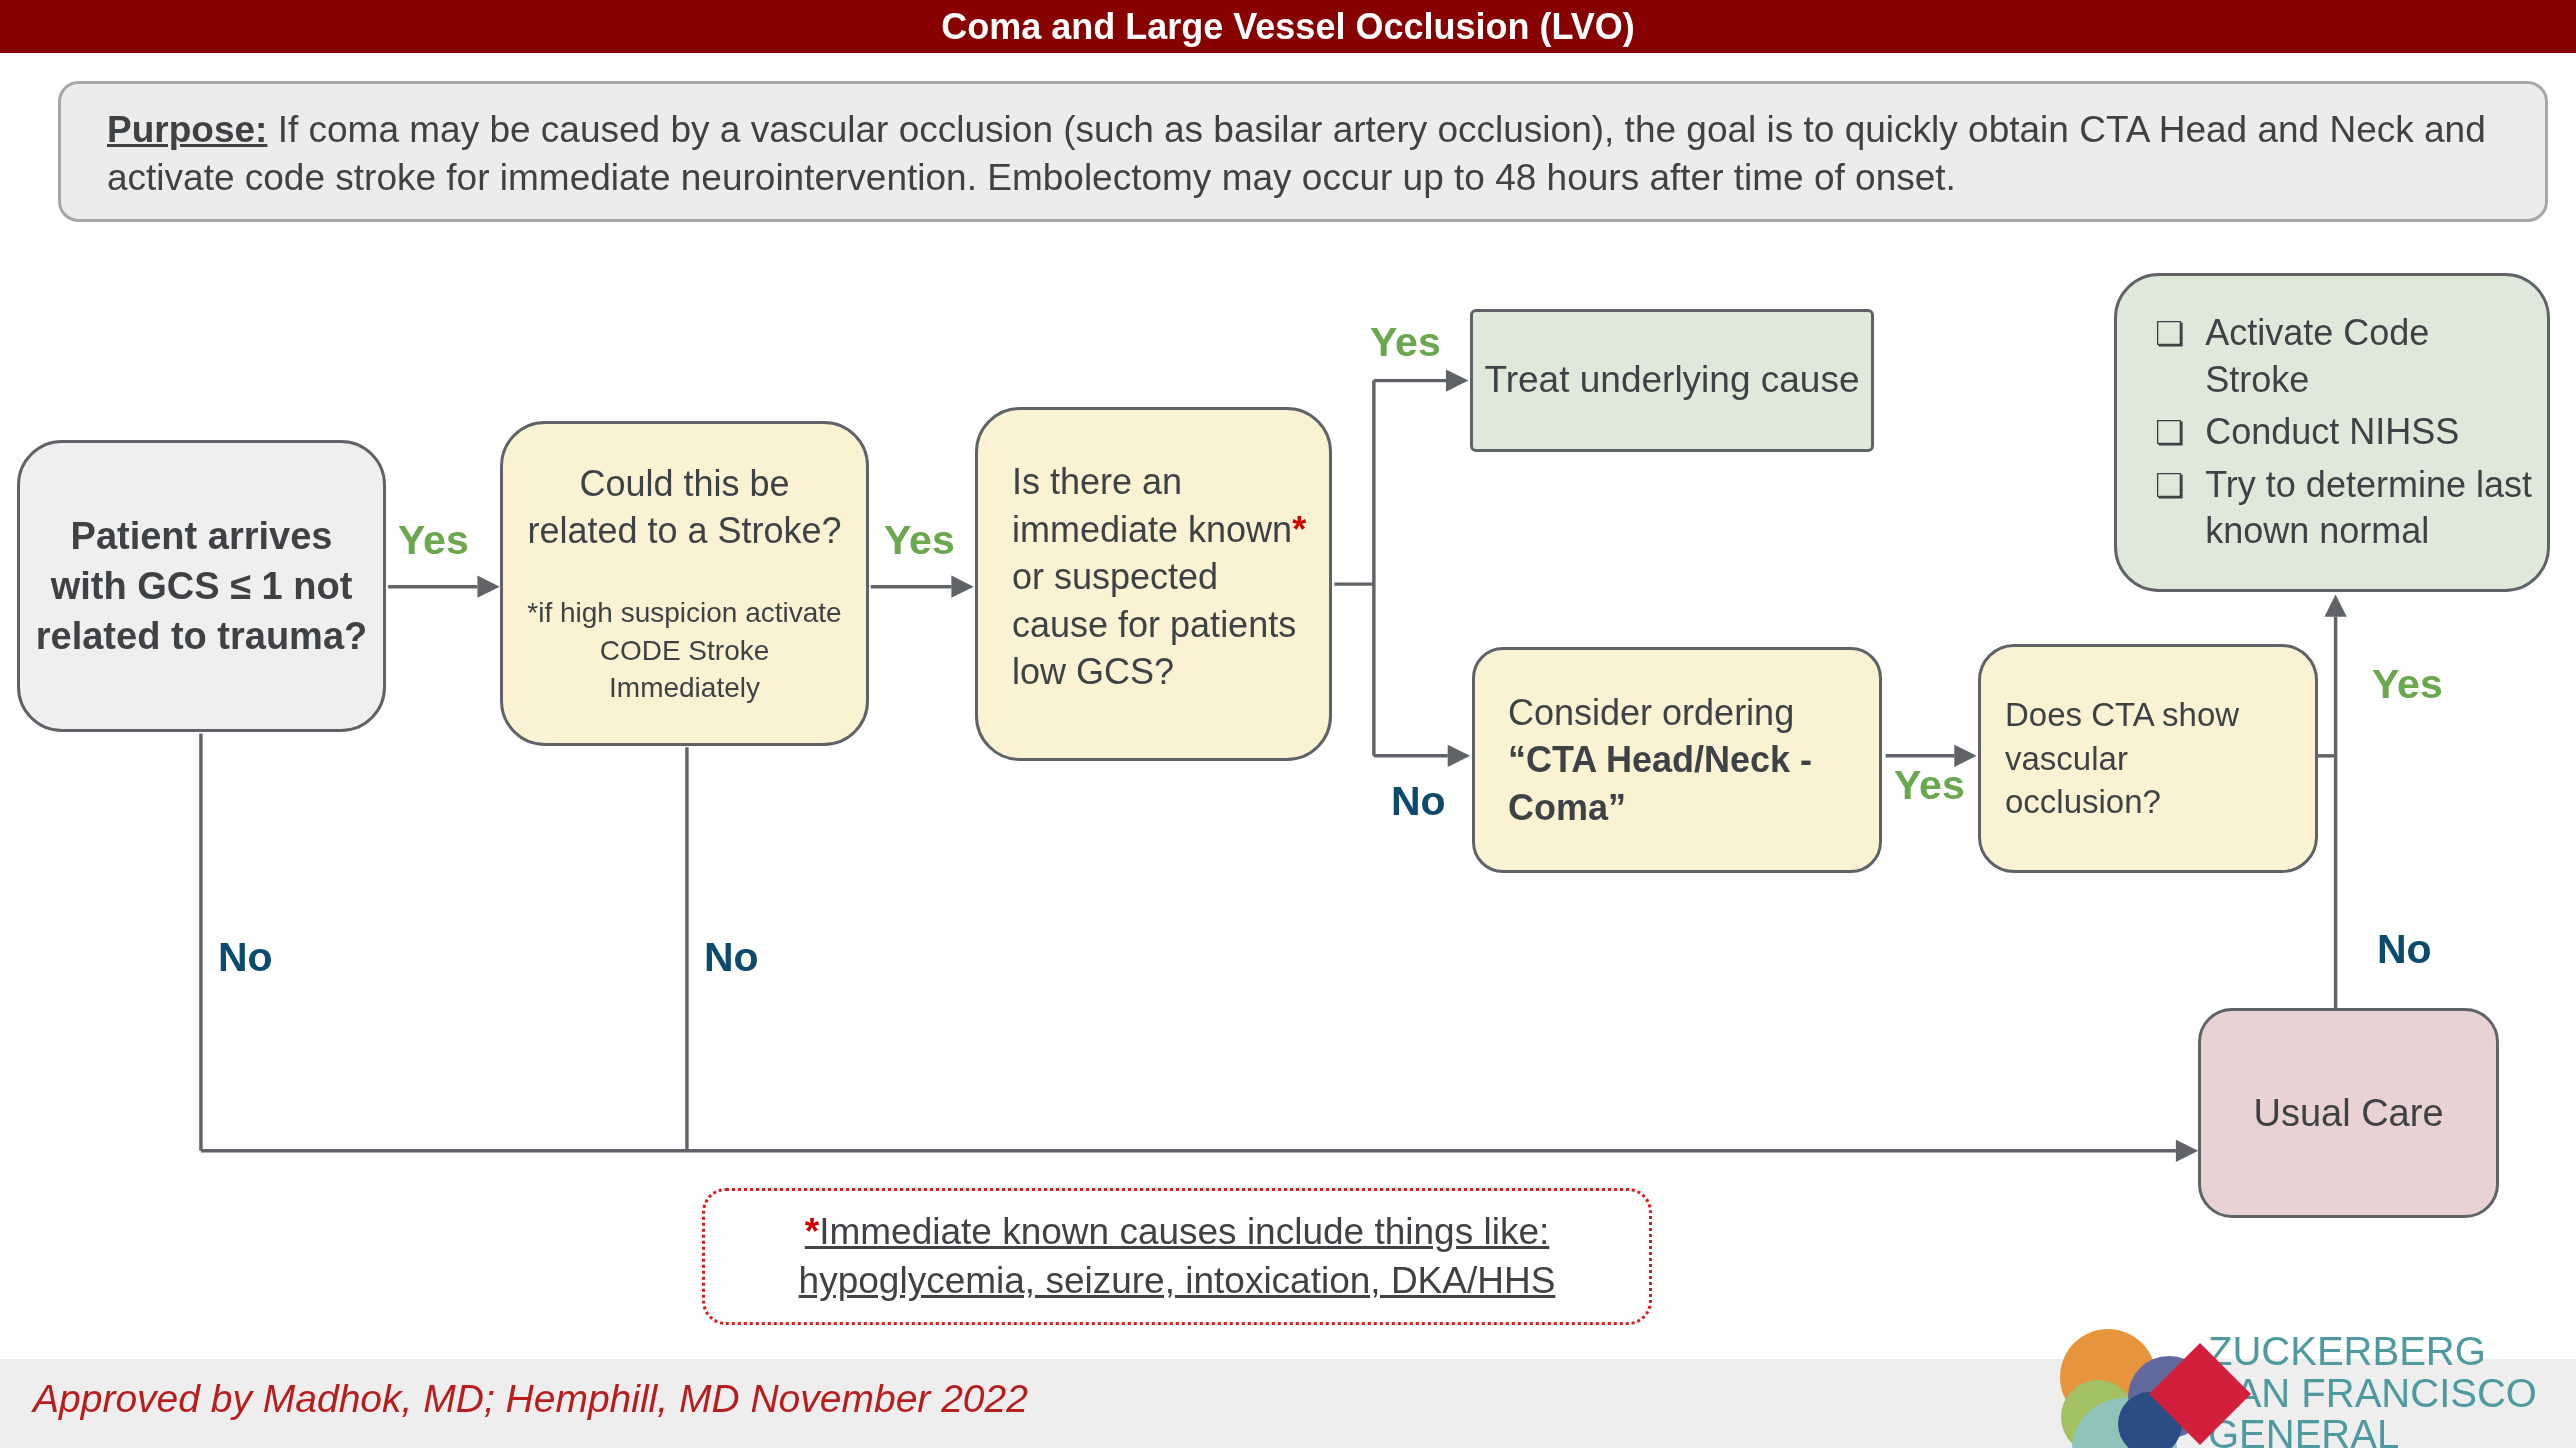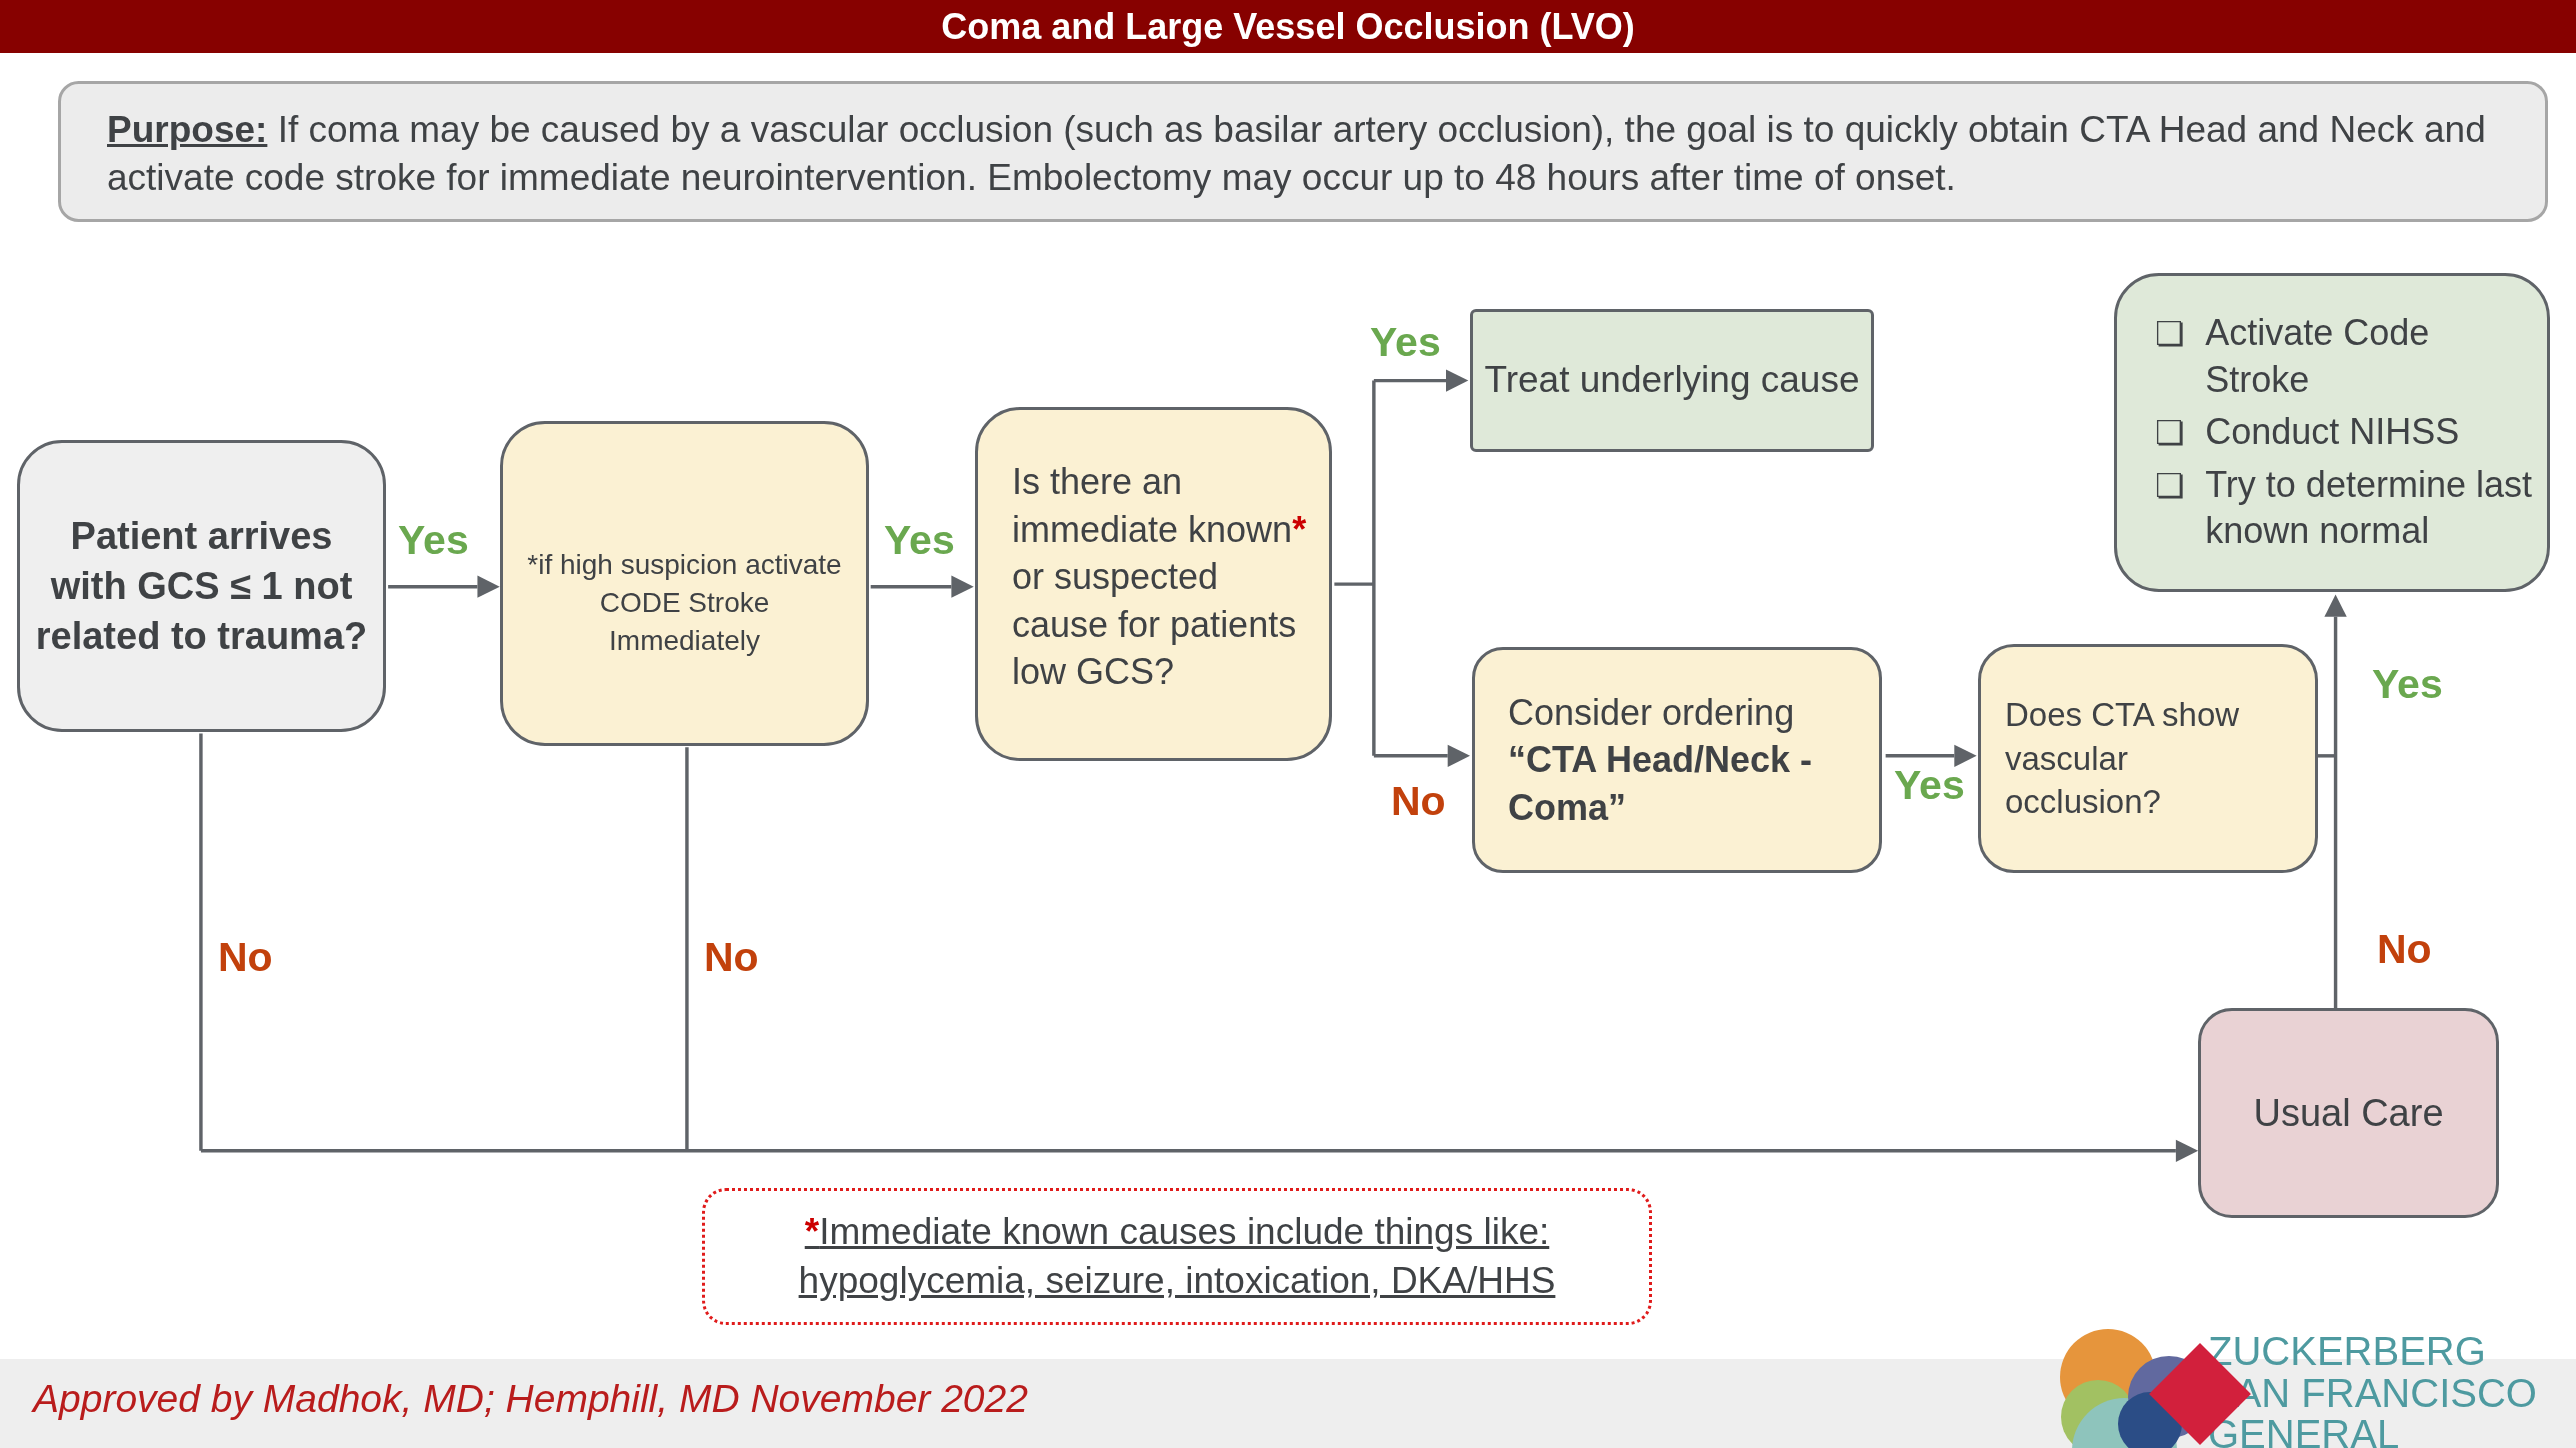--- a/index.html
+++ b/index.html
@@ -42,21 +42,21 @@
   #node-usual{left:2198px;top:1008px;width:301px;height:210px;font-size:38px}
   .bold{font-weight:bold}
   .red{color:#cc0000;font-weight:bold}
   
   .chk-row{display:flex;gap:20.6px;text-align:left;align-items:flex-start;margin:2.6px 0}
   .chk-glyph{font-family:"DejaVu Sans",sans-serif;font-size:33px;line-height:1.45;color:#3f4245}
   .chk-text{font-size:36px;max-width:331px;line-height:1.3}
   
   .lbl{position:absolute;font-weight:bold;font-size:41px;z-index:3}
   .yes{color:#6aa84f}
-  .no{color:#c2410c}
+  .no{color:#0c4a6e}
   #lbl-yes-1{left:398px;top:517px}
   #lbl-yes-2{left:884px;top:517px}
   #lbl-yes-top{left:1370px;top:319px}
   #lbl-no-mid{left:1391px;top:778px}
   #lbl-yes-mid{left:1894px;top:762px}
   #lbl-yes-right{left:2372px;top:661px}
   #lbl-no-right{left:2377px;top:926px}
   #lbl-no-1{left:218px;top:934px}
   #lbl-no-2{left:704px;top:934px}
   
@@ -123,20 +123,21 @@
 
 <div class="purpose">
   <span class="u bold">Purpose:</span><span> If coma may be caused by a vascular occlusion (such as basilar artery occlusion), the goal is to quickly obtain CTA Head and Neck and activate code stroke for immediate neurointervention. Embolectomy may occur up to 48 hours after time of onset.</span>
 </div>
 
 <div class="node grey" id="node-start">
   <span>Patient arrives with GCS ≤ 1 not related to trauma?</span>
 </div>
 
 <div class="node yellow" id="node-stroke">
+  <span>Could this be related to a Stroke?</span>
   <span class="note">*if high suspicion activate CODE Stroke Immediately</span>
 </div>
 
 <div class="node yellow" id="node-cause">
   <span><span>Is there an immediate known</span><span class="red">*</span><span> or suspected cause for patients low GCS?</span></span>
 </div>
 
 <div class="node greenbox" id="node-treat">
   <span>Treat underlying cause</span>
 </div>

